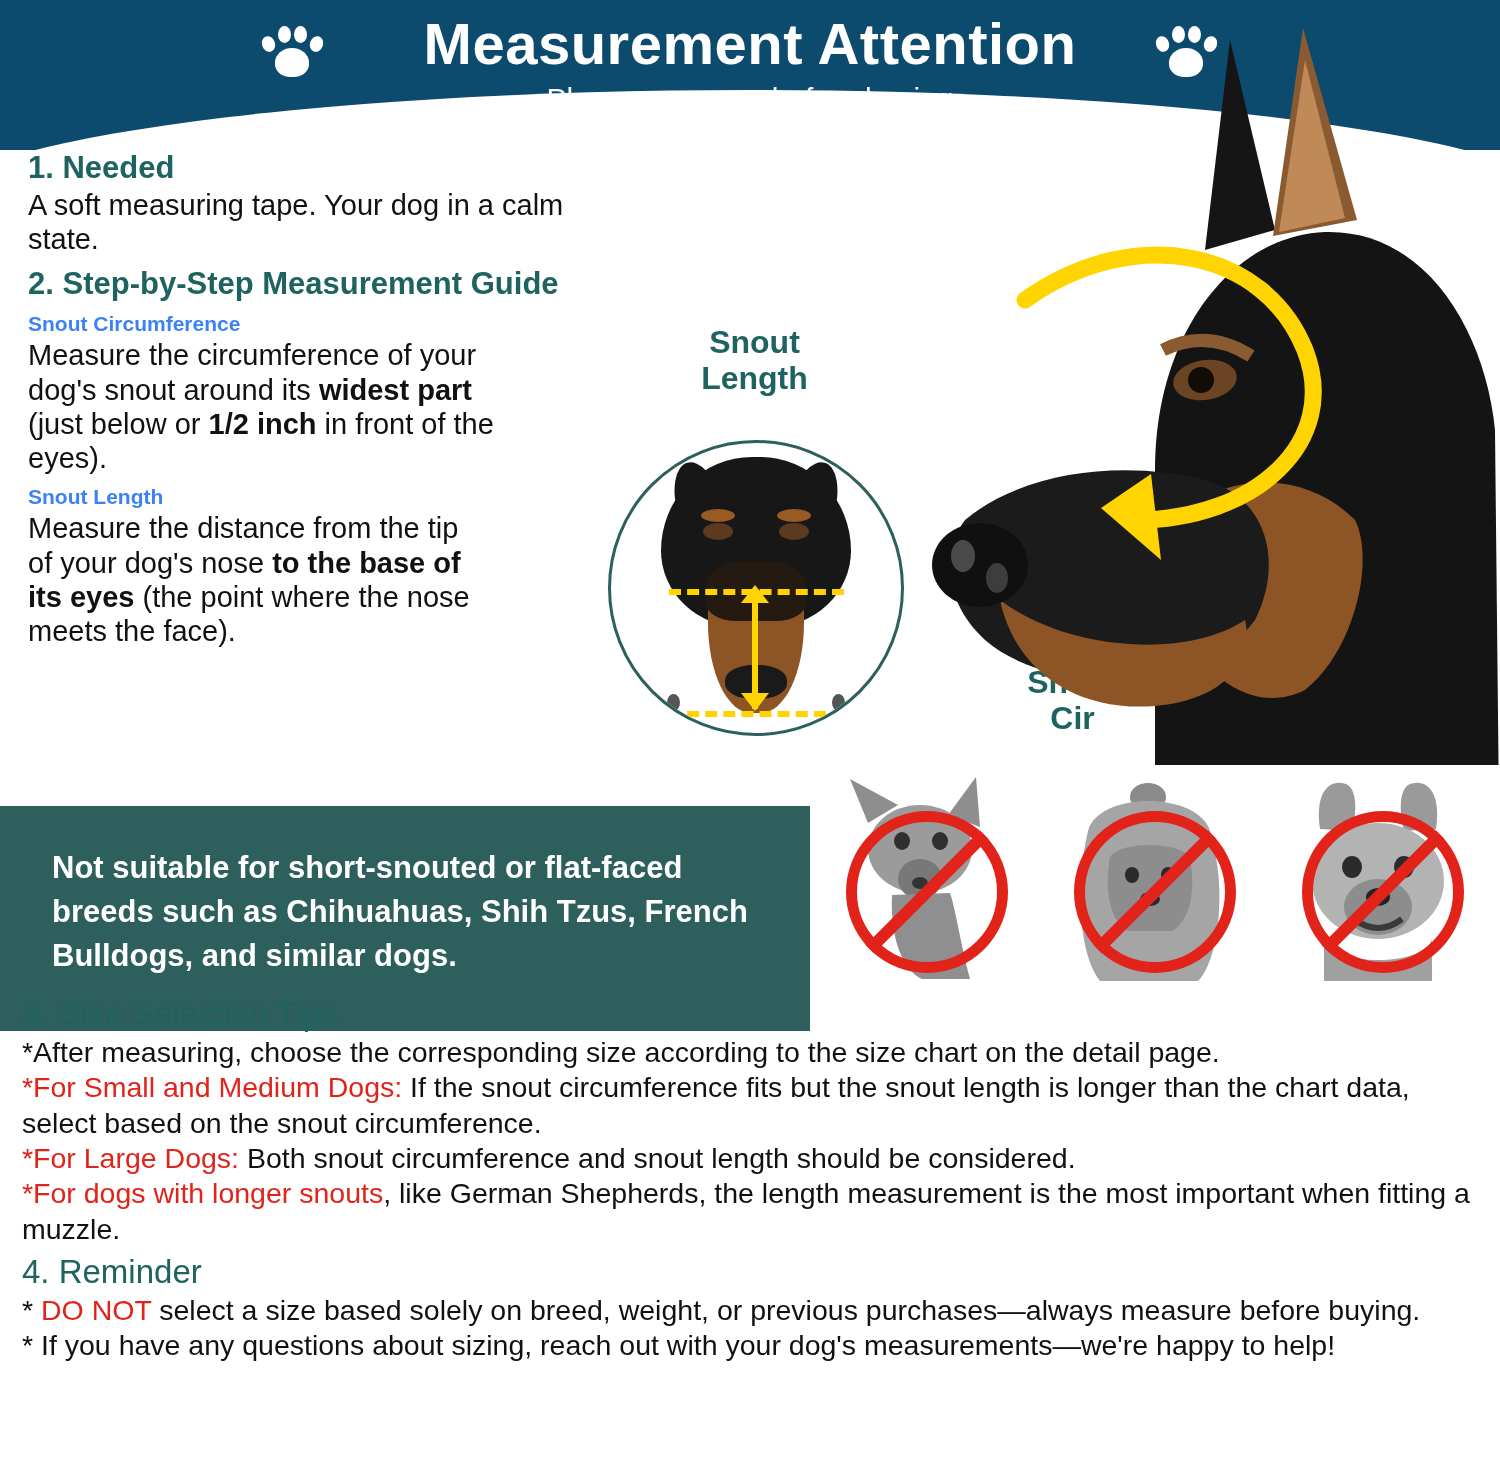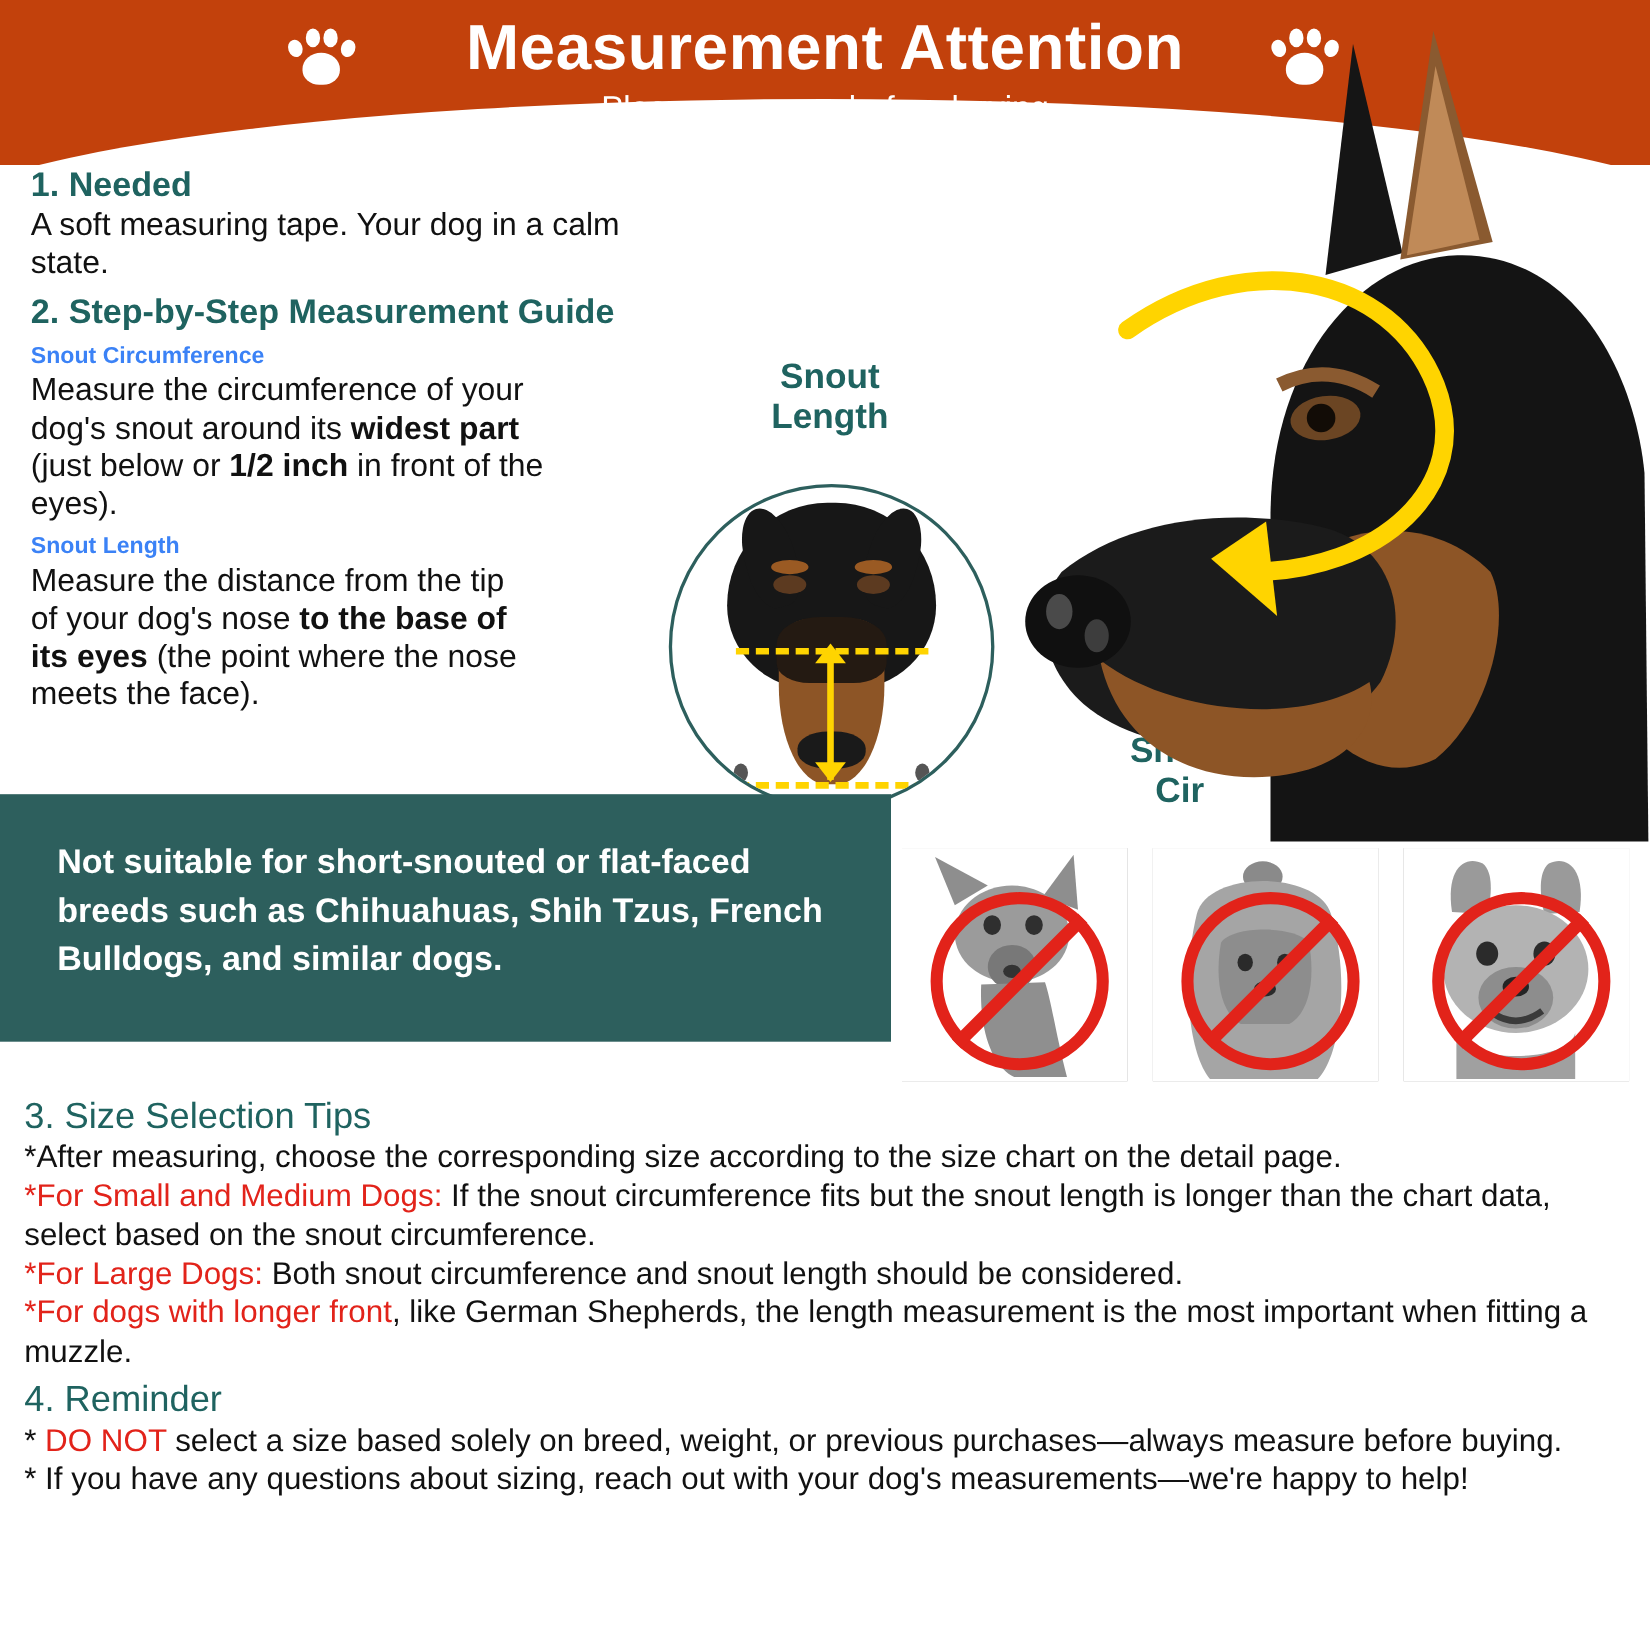--- a/index.html
+++ b/index.html
@@ -9,21 +9,21 @@
     font-family:"Liberation Sans", sans-serif;
     color:#111;
     overflow:hidden;
     position:relative;
   }
   .page{position:relative;width:1500px;height:1477px;overflow:hidden;}
 
   
   .header{
     position:absolute;left:0;top:0;width:1500px;height:150px;
-    background:#c2410c;
+    background:#0c4a6e;
     overflow:hidden;
   }
   .header-curve{
     position:absolute;left:-5%;bottom:-60px;width:110%;height:120px;
     background:#ffffff;
     border-radius:50% 50% 0 0 / 100% 100% 0 0;
   }
   .header-title{
     position:absolute;left:0;top:10px;width:1500px;text-align:center;
     color:#ffffff;font-size:58px;font-weight:bold;letter-spacing:.5px;
@@ -87,21 +87,21 @@
   .dash-top{left:58px;top:146px;width:175px;}
   .dash-bot{left:58px;top:268px;width:175px;}
   .arrow-v{position:absolute;left:141px;top:150px;width:6px;height:116px;background:#ffd400;}
   .arrow-up{position:absolute;left:130px;top:142px;width:0;height:0;border-left:14px solid transparent;border-right:14px solid transparent;border-bottom:18px solid #ffd400;}
   .arrow-dn{position:absolute;left:130px;top:250px;width:0;height:0;border-left:14px solid transparent;border-right:14px solid transparent;border-top:18px solid #ffd400;}
 
   
   .dog-photo{position:absolute;left:905px;top:-150px;width:595px;height:915px;overflow:hidden;}
 
   
-  .warn{position:absolute;left:0;top:722px;width:810px;height:225px;background:#2d5f5d;}
+  .warn{position:absolute;left:0;top:806px;width:810px;height:225px;background:#2d5f5d;}
   .warn-text{
     position:absolute;left:52px;top:40px;width:720px;
     color:#fff;font-size:31px;font-weight:bold;line-height:1.42;
   }
   .warn-imgs{position:absolute;left:810px;top:765px;width:690px;height:225px;background:#ffffff;}
   .nodog{position:absolute;top:6px;width:205px;height:212px;}
   .nodog .photo{position:absolute;inset:0;background:#b9b9b9;}
   .ban{
     position:absolute;left:26px;top:40px;width:140px;height:140px;
     border:11px solid #e2231a;border-radius:50%;
@@ -275,19 +275,19 @@
       </svg>
       <div class="ban"></div>
     </div>
   </div>
 
   <div class="lower">
     <h3>3. Size Selection Tips</h3>
     <p>*After measuring, choose the corresponding size according to the size chart on the detail page.</p>
     <p><span class="red">*For Small and Medium Dogs:</span><span> If the snout circumference fits but the snout length is longer than the chart data, select based on the snout circumference.</span></p>
     <p><span class="red">*For Large Dogs:</span><span> Both snout circumference and snout length should be considered.</span></p>
-    <p><span class="red">*For dogs with longer front</span><span>, like German Shepherds, the length measurement is the most important when fitting a muzzle.</span></p>
+    <p><span class="red">*For dogs with longer snouts</span><span>, like German Shepherds, the length measurement is the most important when fitting a muzzle.</span></p>
     <h3 style="margin-top:6px;">4. Reminder</h3>
     <p><span>* </span><span class="red">DO NOT</span><span> select a size based solely on breed, weight, or previous purchases—always measure before buying.</span></p>
     <p>* If you have any questions about sizing, reach out with your dog's measurements—we're happy to help!</p>
   </div>
 
 </div>
 
 </body></html>

